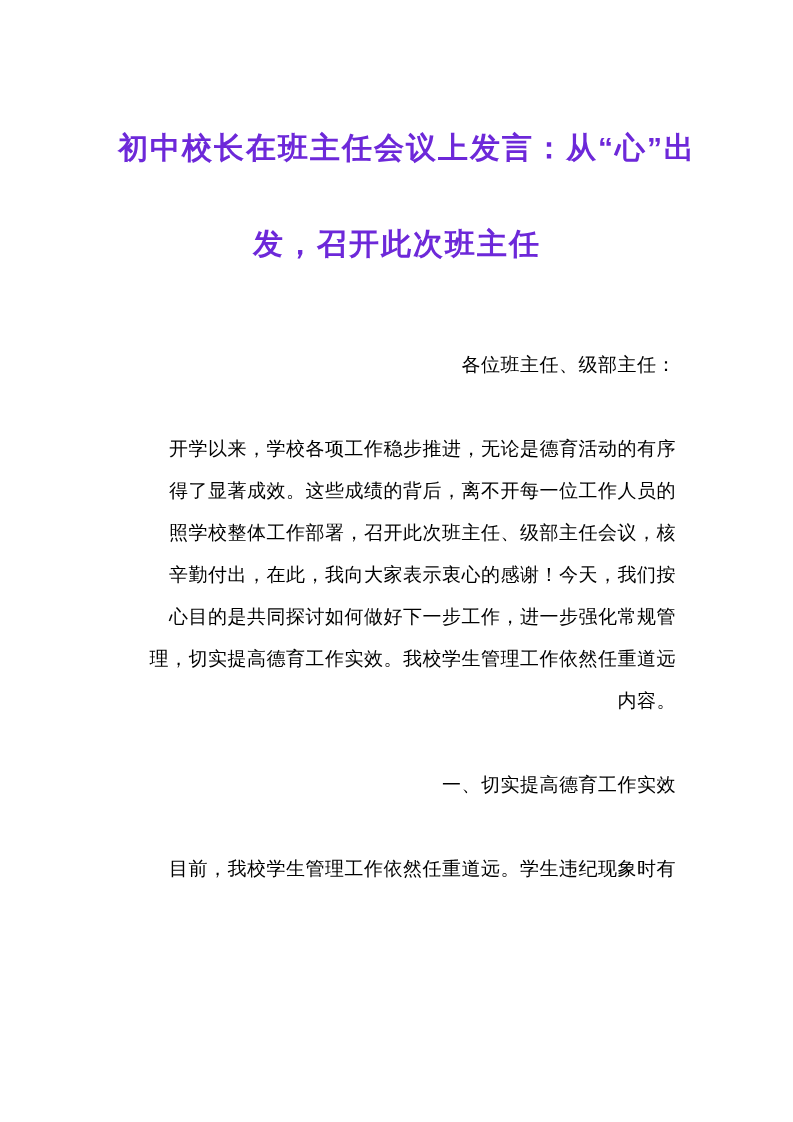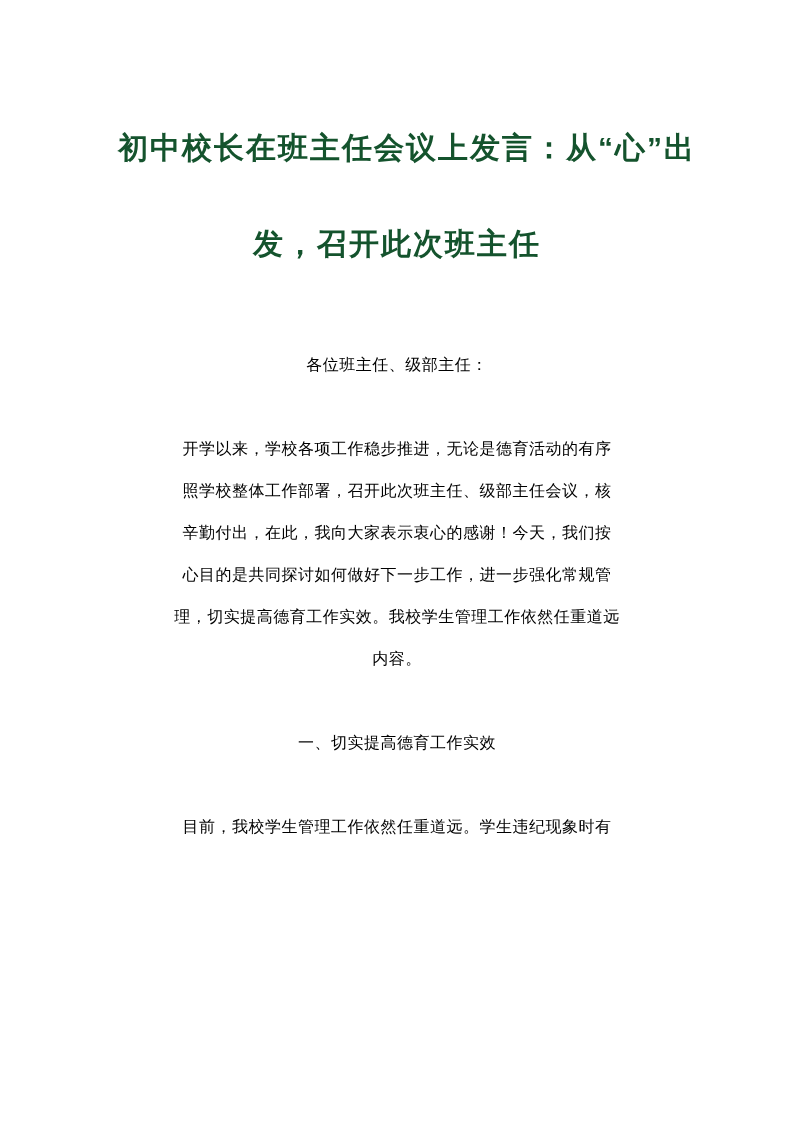--- a/index.html
+++ b/index.html
@@ -30,30 +30,30 @@
     margin: 0;
     padding: 0;
   }
   .doc-title {
     margin-top: 100px;
     font-size: 30px;
     font-weight: 700;
     line-height: 96px;
     letter-spacing: 2px;
     text-align: center;
-    color: #14532d;
+    color: #6d28d9;
   }
   .doc-title .t-line {
     white-space: nowrap;
   }
   .para {
-    font-size: 16px;
+    font-size: 19px;
     line-height: 42px;
     letter-spacing: 0.5px;
-    text-align: center;
+    text-align: right;
     margin-top: 42px;
     color: #000000;
   }
   .salutation {
     margin-top: 52px;
   }
   .t-line {
     white-space: nowrap;
   }
 </style>
@@ -66,20 +66,21 @@
     <h1 class="doc-title">
         <div class="t-line">初中校长在班主任会议上发言：从“心”出</div>
         <div class="t-line">发，召开此次班主任</div>
       </h1>
 
     <p class="para salutation">各位班主任、级部主任：</p>
 
 
     <div class="para">
         <div class="t-line">开学以来，学校各项工作稳步推进，无论是德育活动的有序</div>
+        <div class="t-line">得了显著成效。这些成绩的背后，离不开每一位工作人员的</div>
         <div class="t-line">照学校整体工作部署，召开此次班主任、级部主任会议，核</div>
         <div class="t-line">辛勤付出，在此，我向大家表示衷心的感谢！今天，我们按</div>
         <div class="t-line">心目的是共同探讨如何做好下一步工作，进一步强化常规管</div>
         <div class="t-line">理，切实提高德育工作实效。我校学生管理工作依然任重道远</div>
         <div class="t-line">内容。</div>
       </div>
 
     <p class="para">一、切实提高德育工作实效</p>
 
     <div class="para">

